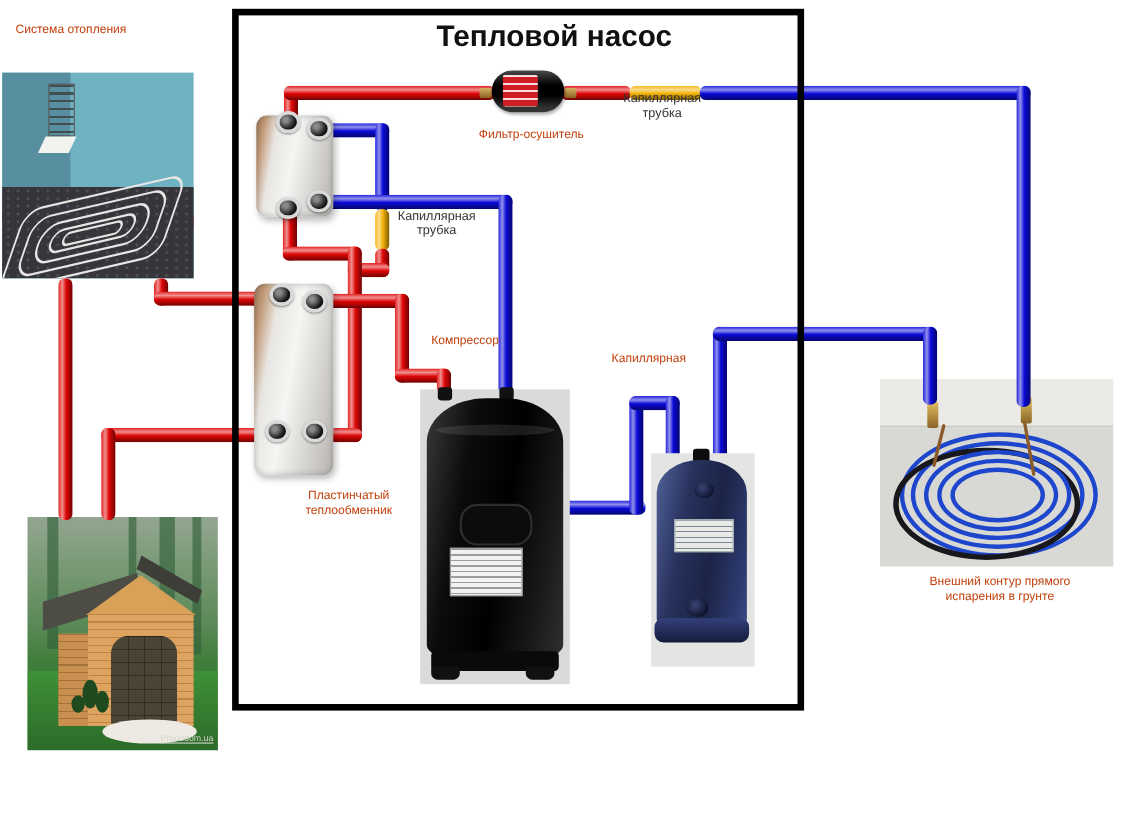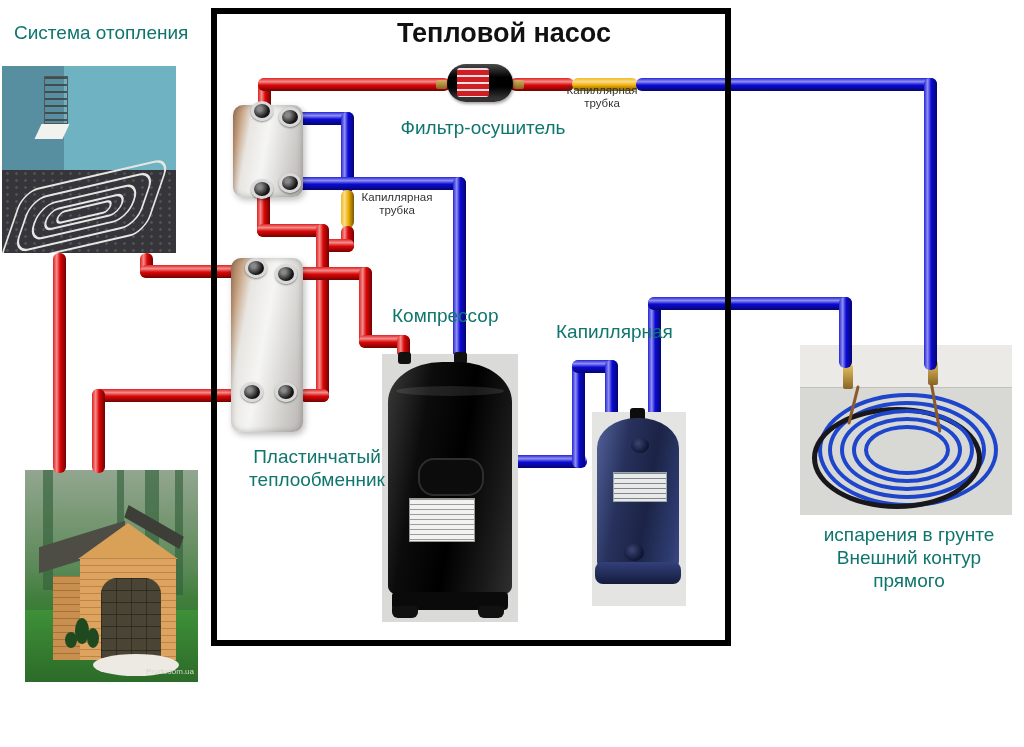--- a/index.html
+++ b/index.html
@@ -10,21 +10,21 @@
   #hp-box{left:211px;top:8px;width:508px;height:626px;border:6px solid var(--box_border);z-index:3;}
   #hp-title{left:331px;top:18px;width:280px;text-align:right;font-size:27px;font-weight:bold;color:#111;z-index:6;}
   
   .seg{position:absolute;z-index:2;border-radius:6px;}
   .red{background-color:var(--pipe_hot);}
   .blue{background-color:var(--pipe_cold);}
   .yellow{background-color:var(--capillary);}
   .ph{background-image:linear-gradient(to bottom,rgba(255,255,255,.10),rgba(255,255,255,.55) 28%,rgba(0,0,0,0) 55%,rgba(0,0,0,.50) 100%);}
   .pv{background-image:linear-gradient(to right,rgba(255,255,255,.10),rgba(255,255,255,.55) 28%,rgba(0,0,0,0) 55%,rgba(0,0,0,.50) 100%);}
   
-  .lbl{position:absolute;z-index:6;font-size:19px;color:#0f766e;line-height:1.22;}
+  .lbl{position:absolute;z-index:6;font-size:11px;color:#c2410c;line-height:1.22;}
   .ctr{text-align:center;}
   .small{font-size:11.5px;color:#333;line-height:1.15;}
   
   .hx{position:absolute;z-index:4;border-radius:10px;
       background:linear-gradient(100deg,#9c7a5e 0%,#c39b79 10%,#e8e6e2 24%,#f5f5f3 46%,#d2d0cd 76%,#b8b5b1 100%);
       box-shadow:inset 0 0 6px rgba(0,0,0,.25),2px 3px 6px rgba(0,0,0,.25);}
   .port{position:absolute;width:16px;height:14px;border-radius:50%;
         background:radial-gradient(circle at 35% 35%,#888 15%,#151515 65%);
         border:3px solid #d9d9d9;box-shadow:0 1px 2px rgba(0,0,0,.45);z-index:5;}
   
@@ -76,21 +76,21 @@
       background-image:repeating-linear-gradient(to bottom,rgba(90,60,20,.35) 0 1px,transparent 1px 7px);}
   #shed-front{position:absolute;left:55px;top:88px;width:96px;height:102px;background:#dda35f;
       background-image:repeating-linear-gradient(to bottom,rgba(120,80,30,.35) 0 1px,transparent 1px 7px);}
   #shed-gable{position:absolute;left:53px;top:53px;width:0;height:0;border-left:50px solid transparent;border-right:50px solid transparent;border-bottom:36px solid #d9a057;}
   #shed-roofL{position:absolute;left:14px;top:64px;width:86px;height:26px;background:#4d4d46;transform:skewY(-17deg);}
   #shed-roofR{position:absolute;left:100px;top:50px;width:58px;height:14px;background:#3e3e38;transform:skewY(14deg) rotate(18deg);}
   #shed-door{position:absolute;left:76px;top:108px;width:60px;height:80px;background:#4a4435;border-radius:16px 16px 0 0;
       background-image:repeating-linear-gradient(to bottom,rgba(0,0,0,.35) 0 1px,transparent 1px 12px),repeating-linear-gradient(to right,rgba(0,0,0,.3) 0 1px,transparent 1px 15px);}
   #shed-path{position:absolute;left:68px;top:184px;width:86px;height:22px;background:#eceae2;border-radius:50%;}
   .bush{position:absolute;background:#1f4a20;border-radius:50%;}
-  #shed-mark{position:absolute;right:4px;bottom:6px;font-size:8px;color:#d6d6cc;z-index:2;}
+  #shed-mark{position:absolute;right:4px;bottom:6px;font-size:8px;color:#d6d6cc;z-index:2;text-decoration:underline;}
   
   #ph-coil{left:800px;top:345px;width:212px;height:170px;background:#d8d8d5;}
   #coil-wall{position:absolute;left:0;top:0;width:212px;height:42px;background:#eceae6;border-bottom:1px solid #c2c2bd;}
   .ring{position:absolute;border-radius:50%;}
   .ringB{border:4px solid #1d46cc;}
   .ringK{border:5px solid #17171c;}
   .fit{position:absolute;width:10px;height:24px;background:linear-gradient(#e3c063,#8a6425);border-radius:2px;z-index:3;}
   .cu{position:absolute;width:3px;background:#8a5a2a;border-radius:2px;z-index:2;}
 </style>
 </head>
@@ -221,22 +221,22 @@
     <div class="ring ringK" style="left:12px;top:62px;width:160px;height:92px"></div>
     <div class="ring ringB" style="left:40px;top:64px;width:126px;height:74px"></div>
     <div class="ring ringB" style="left:52px;top:72px;width:102px;height:58px"></div>
     <div class="ring ringB" style="left:64px;top:80px;width:78px;height:42px"></div>
     <div class="cu" style="left:52px;top:40px;height:40px;transform:rotate(14deg)"></div>
     <div class="cu" style="left:134px;top:36px;height:52px;transform:rotate(-10deg)"></div>
     <div class="fit" style="left:43px;top:20px"></div>
     <div class="fit" style="left:128px;top:16px"></div>
   </div>
   <div class="lbl ctr" style="left:806px;top:523px;width:206px">
+    <div>Внешний контур прямого</div>
     <div>испарения в грунте</div>
-    <div>Внешний контур прямого</div>
   </div>
 
   <div class="lbl ctr" style="left:400px;top:116px;width:166px">Фильтр-осушитель</div>
   <div class="lbl small ctr" style="left:549px;top:84px;width:106px">
     <div>Капиллярная</div>
     <div>трубка</div>
   </div>
   <div class="lbl small ctr" style="left:344px;top:191px;width:106px">
     <div>Капиллярная</div>
     <div>трубка</div>

